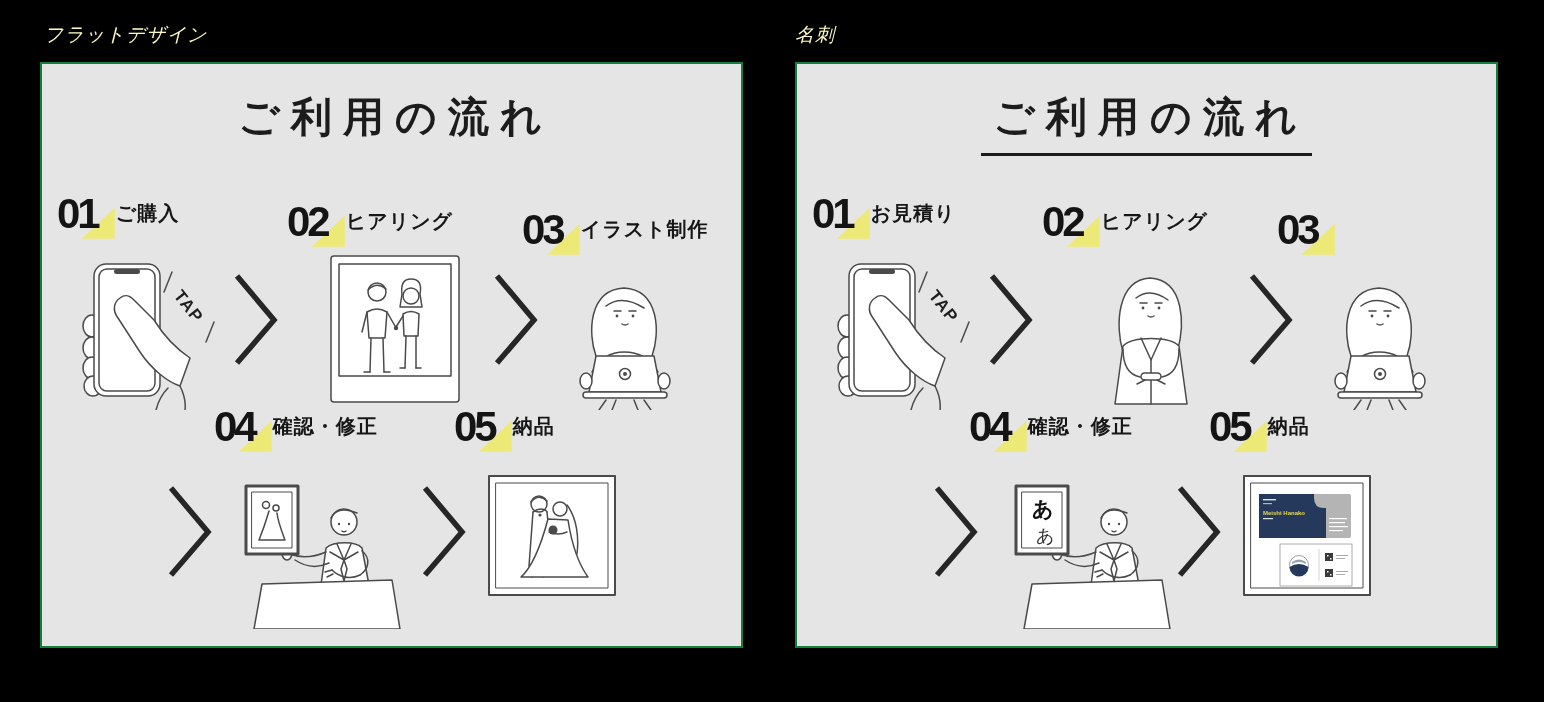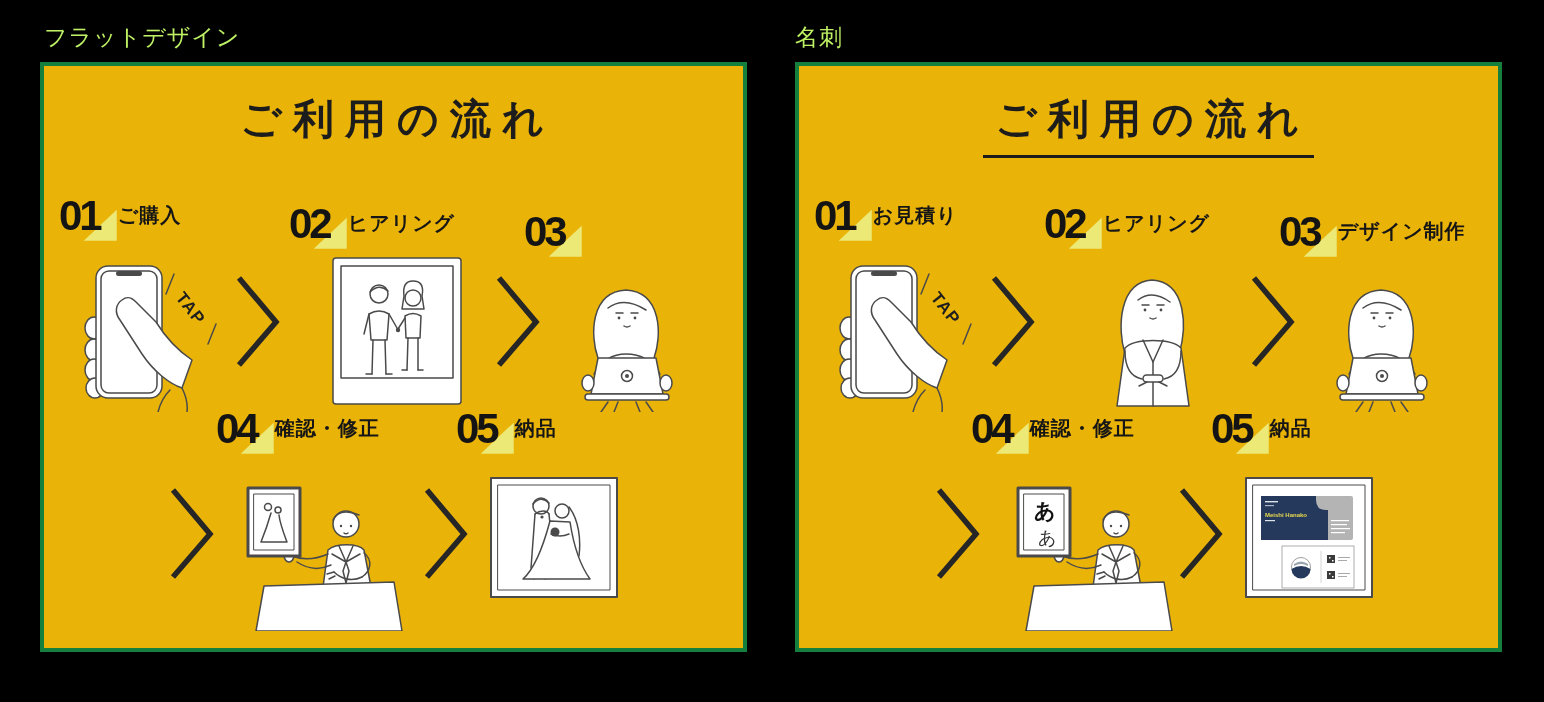--- a/index.html
+++ b/index.html
@@ -4,27 +4,27 @@
 <style>
   html,body{margin:0;padding:0;}
   body{
     width:1544px;height:702px;
     background:#000;
     font-family:"Liberation Sans","DejaVu Sans",sans-serif;
     position:relative;overflow:hidden;
   }
   .panel-label{
     position:absolute;top:22px;
-    color:#bef264;font-size:23px;letter-spacing:1px;
+    color:#fef9c3;font-size:19px;letter-spacing:1px;font-style:italic;
   }
   #label-flat{left:44px}
   #label-meishi{left:795px}
   .panel{
     position:absolute;top:62px;width:699px;height:582px;
-    background:#eab308;border:4px solid #15803d;
+    background:#e5e5e5;border:2px solid #15803d;
   }
   #panel-flat{left:40px}
   #panel-meishi{left:795px}
 
   .title-wrap{position:absolute;top:26px;left:0;right:0;text-align:center;}
   .title{
     display:inline-block;color:#1c1c1c;
     font-size:41px;font-weight:800;letter-spacing:11px;
     padding:0 4px 8px 12px;
   }
@@ -87,20 +87,21 @@
   <div class="step s1">
     <span class="numwrap"><span class="tri"></span><span class="num">01</span></span>
     <span class="slabel">ご購入</span>
   </div>
   <div class="step s2">
     <span class="numwrap"><span class="tri"></span><span class="num">02</span></span>
     <span class="slabel">ヒアリング</span>
   </div>
   <div class="step s3">
     <span class="numwrap"><span class="tri"></span><span class="num">03</span></span>
+    <span class="slabel">イラスト制作</span>
   </div>
   <div class="step s4">
     <span class="numwrap"><span class="tri"></span><span class="num">04</span></span>
     <span class="slabel">確認・修正</span>
   </div>
   <div class="step s5">
     <span class="numwrap"><span class="tri"></span><span class="num">05</span></span>
     <span class="slabel">納品</span>
   </div>
 
@@ -248,21 +249,20 @@
   <div class="step s1">
     <span class="numwrap"><span class="tri"></span><span class="num">01</span></span>
     <span class="slabel">お見積り</span>
   </div>
   <div class="step s2">
     <span class="numwrap"><span class="tri"></span><span class="num">02</span></span>
     <span class="slabel">ヒアリング</span>
   </div>
   <div class="step s3">
     <span class="numwrap"><span class="tri"></span><span class="num">03</span></span>
-    <span class="slabel">デザイン制作</span>
   </div>
   <div class="step s4">
     <span class="numwrap"><span class="tri"></span><span class="num">04</span></span>
     <span class="slabel">確認・修正</span>
   </div>
   <div class="step s5">
     <span class="numwrap"><span class="tri"></span><span class="num">05</span></span>
     <span class="slabel">納品</span>
   </div>
 

